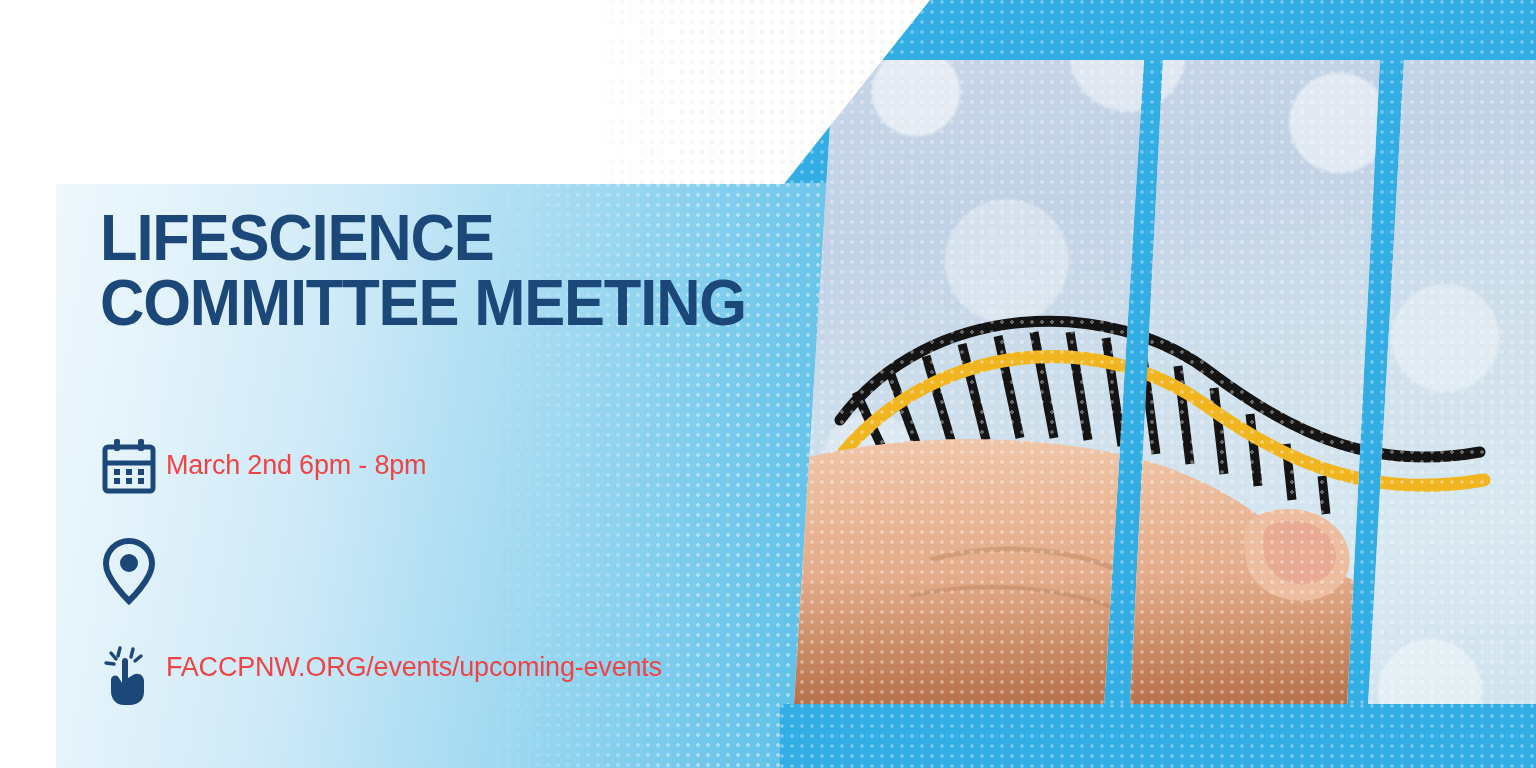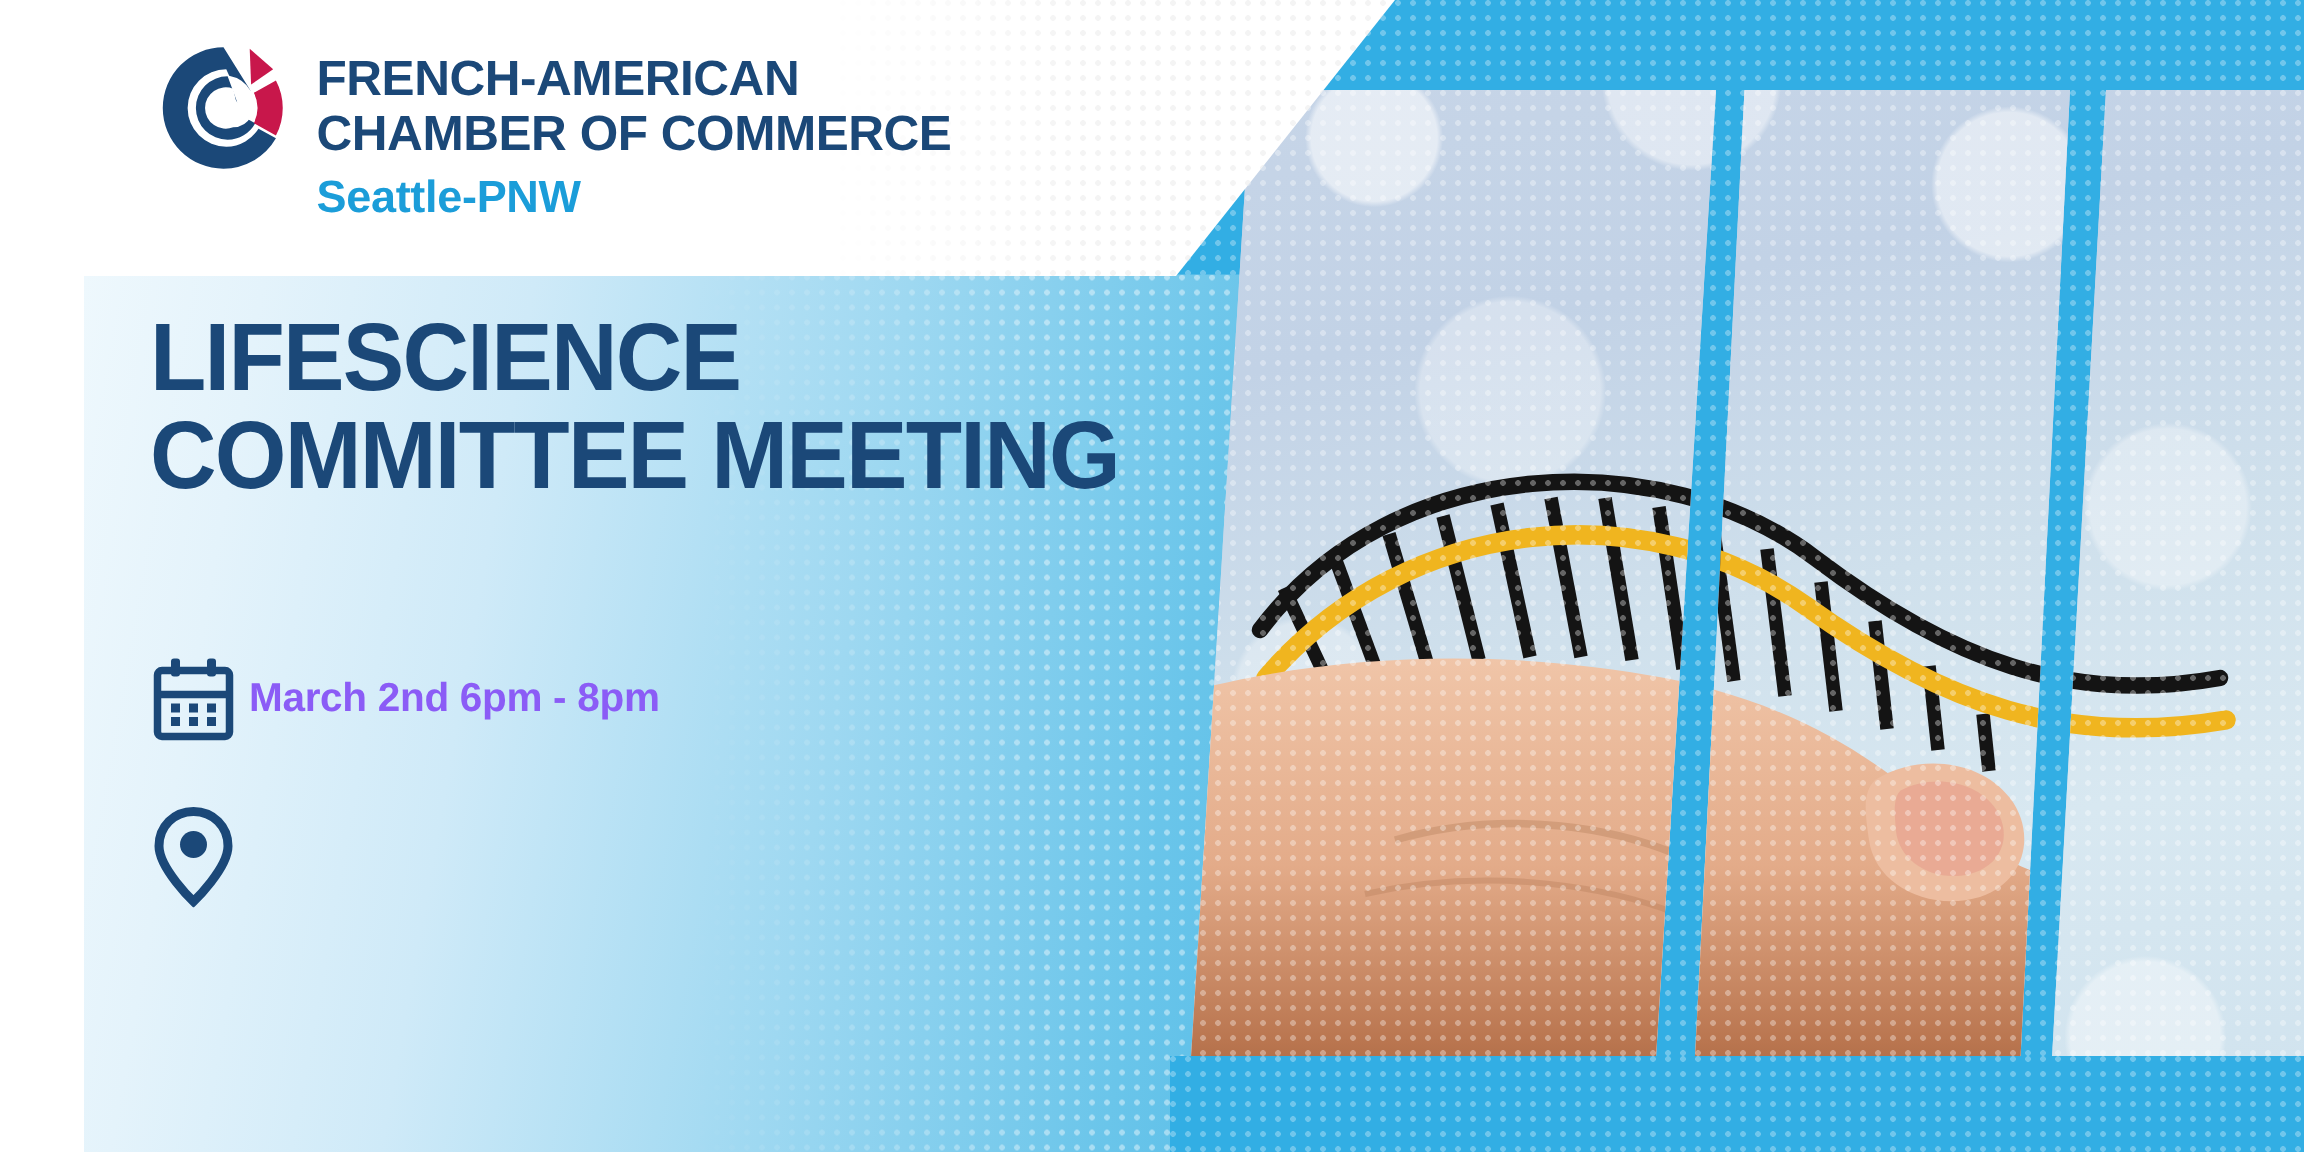--- a/index.html
+++ b/index.html
@@ -152,23 +152,23 @@
   .info-row:last-child { margin-bottom: 0; }
   .info-icon {
     flex: 0 0 auto;
     width: 66px;
     height: 70px;
     display: flex;
     align-items: center;
     justify-content: flex-start;
   }
   .info-text {
-    color: #8b5cf6;
+    color: #ef4444;
     font-size: 27px;
-    font-weight: bold;
+    font-weight: normal;
     line-height: 1.28;
     letter-spacing: -0.2px;
     padding-top: 16px;
   }
   .info-row.row-link .info-text { padding-top: 10px; }
 
   
   .photo-area {
     position: absolute;
     left: 780px; top: 0;
@@ -375,35 +375,20 @@
   <div class="left-panel">
     <div class="left-panel-dots"></div>
   </div>
 
   <div class="left-strip"></div>
 
   <div class="header-panel">
     <div class="header-panel-dots"></div>
   </div>
 
-  <div class="logo-block">
-    <svg class="logo-mark" viewBox="0 0 100 100">
-      <path d="M50 6 A44 44 0 1 0 50 94 A44 44 0 0 0 88 72 L70 62 A24 24 0 1 1 70 38 Z" fill="#1b4878"></path>
-      <path d="M52 22 A28 28 0 1 0 52 78 A28 28 0 0 0 76 64 L62 56 A12 12 0 1 1 62 44 Z" fill="#ffffff"></path>
-      <path d="M53 27 A23 23 0 1 0 53 73 A23 23 0 0 0 73 61 L60 54 A8.5 8.5 0 1 1 60 46 Z" fill="#1b4878"></path>
-      <path d="M57 36 A15 15 0 1 0 57 64 A15 15 0 0 0 70 56 L60 51 A4 4 0 1 1 60 49 Z" fill="#ffffff"></path>
-      <path d="M69 7 L86 22 L70 33 Z" fill="#c8174b"></path>
-      <path d="M72 39 A25 25 0 0 1 72 61 L88 70 A43 43 0 0 0 88 30 Z" fill="#c8174b"></path>
-    </svg>
-    <div class="logo-text">
-      <div class="logo-line">FRENCH-AMERICAN</div>
-      <div class="logo-line">CHAMBER OF COMMERCE</div>
-      <div class="logo-sub">Seattle-PNW</div>
-    </div>
-  </div>
 
   <div class="headline">
     <span class="hl-line">LIFESCIENCE</span>
     <span class="hl-line">COMMITTEE MEETING</span>
   </div>
 
   <div class="info-list">
 
     <div class="info-row">
       <span class="info-icon">
@@ -427,16 +412,33 @@
 
     <div class="info-row">
       <span class="info-icon">
         <svg width="58" height="68" viewBox="0 0 58 68">
           <path d="M29 4 C16 4 6 14 6 27 C6 42 29 64 29 64 C29 64 52 42 52 27 C52 14 42 4 29 4 Z" fill="none" stroke="#1b4878" stroke-width="6"></path>
           <circle cx="29" cy="26" r="9" fill="#1b4878"></circle>
         </svg>
       </span>
     </div>
 
+    <div class="info-row row-link">
+      <span class="info-icon">
+        <svg width="58" height="66" viewBox="0 0 58 66">
+          <g stroke="#1b4878" stroke-width="3.4" stroke-linecap="round">
+            <line x1="20" y1="6" x2="18" y2="14"></line>
+            <line x1="11" y1="11" x2="16" y2="17"></line>
+            <line x1="6" y1="21" x2="14" y2="22"></line>
+            <line x1="33" y1="7" x2="31" y2="15"></line>
+            <line x1="41" y1="14" x2="35" y2="19"></line>
+          </g>
+          <path d="M22 19 C22 15 28 15 28 19 L28 36 L33 33 C38 30 44 33 44 39
+                   L44 50 C44 58 38 63 30 63 L24 63 C16 63 11 57 11 49
+                   L11 38 C11 33 17 32 19 36 L22 41 Z" fill="#1b4878"></path>
+        </svg>
+      </span>
+      <span class="info-text">FACCPNW.ORG/events/upcoming-events</span>
+    </div>
 
   </div>
 
 </div>
 
 </body></html>

